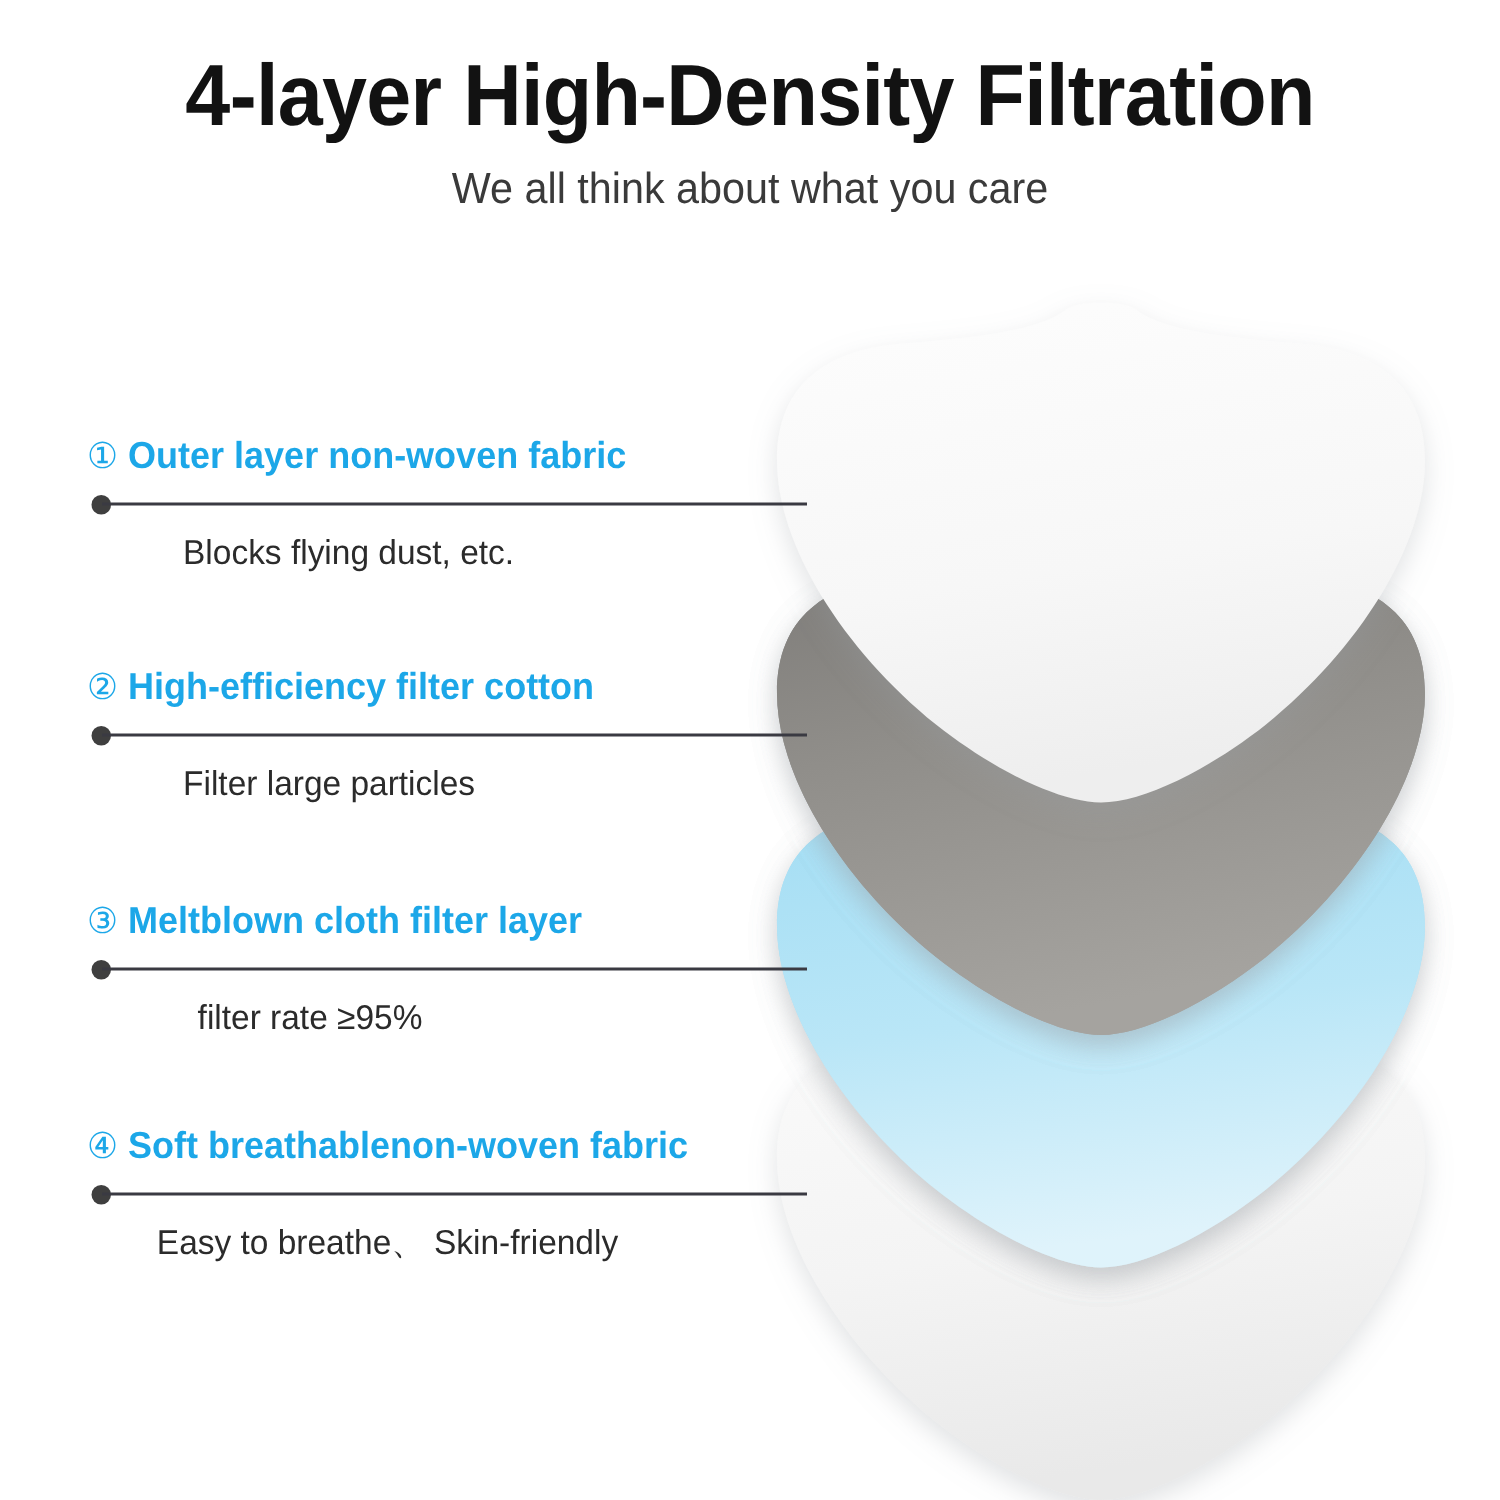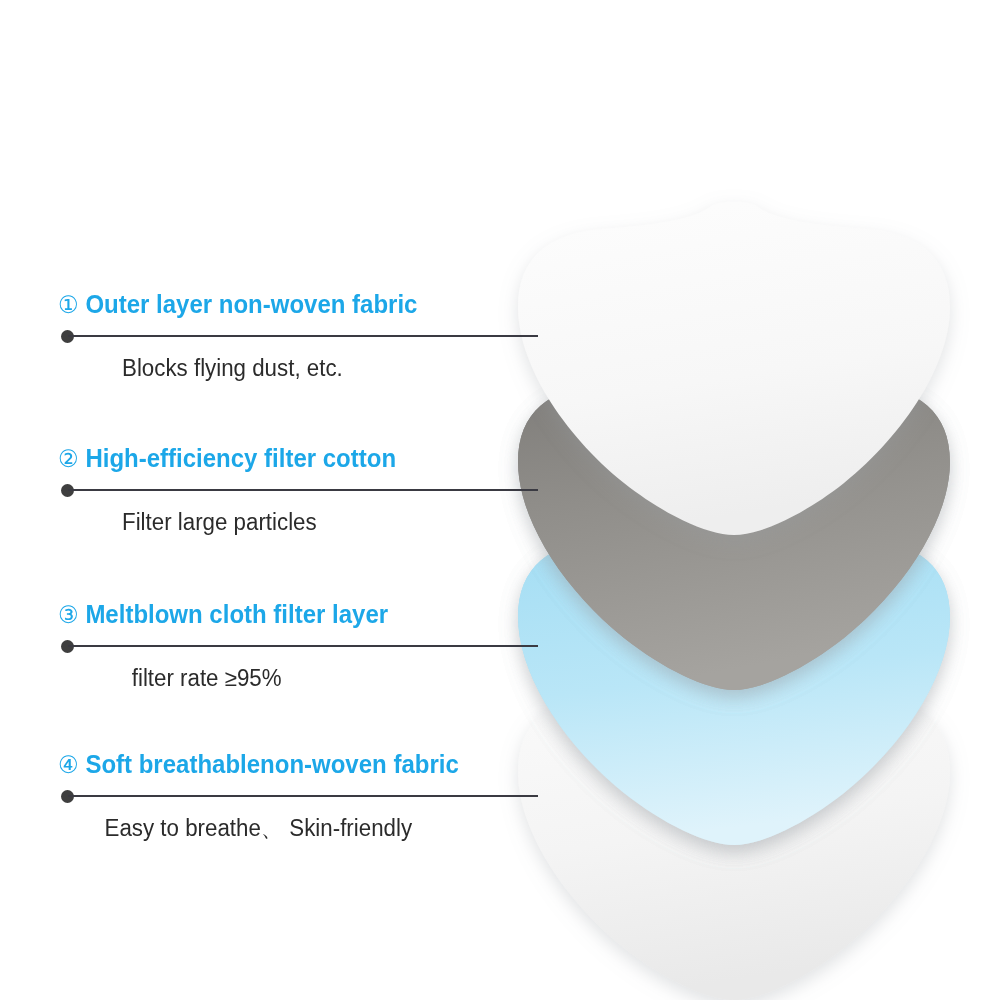--- a/index.html
+++ b/index.html
@@ -151,20 +151,24 @@
   .desc-1 { padding-left: 66px; }
   .desc-2 { padding-left: 66px; }
   .desc-3 { padding-left: 76px; }
   .desc-4 { padding-left: 48px; }
 </style>
 </head>
 <body>
 
 <div class="poster">
 
+  <div class="header">
+    <h1 class="title">4-layer High-Density Filtration</h1>
+    <p class="subtitle">We all think about what you care</p>
+  </div>
 
   <div class="stack">
 
     <svg width="0" height="0" style="position:absolute" aria-hidden="true">
       <defs>
         <pattern id="dots-gray" width="5" height="5" patternUnits="userSpaceOnUse">
           <rect width="5" height="5" fill="none"></rect>
           <circle cx="1.3" cy="1.3" r="0.85" fill="#5d5b58" opacity="0.55"></circle>
         </pattern>
         <pattern id="dots-blue" width="5" height="5" patternUnits="userSpaceOnUse">

